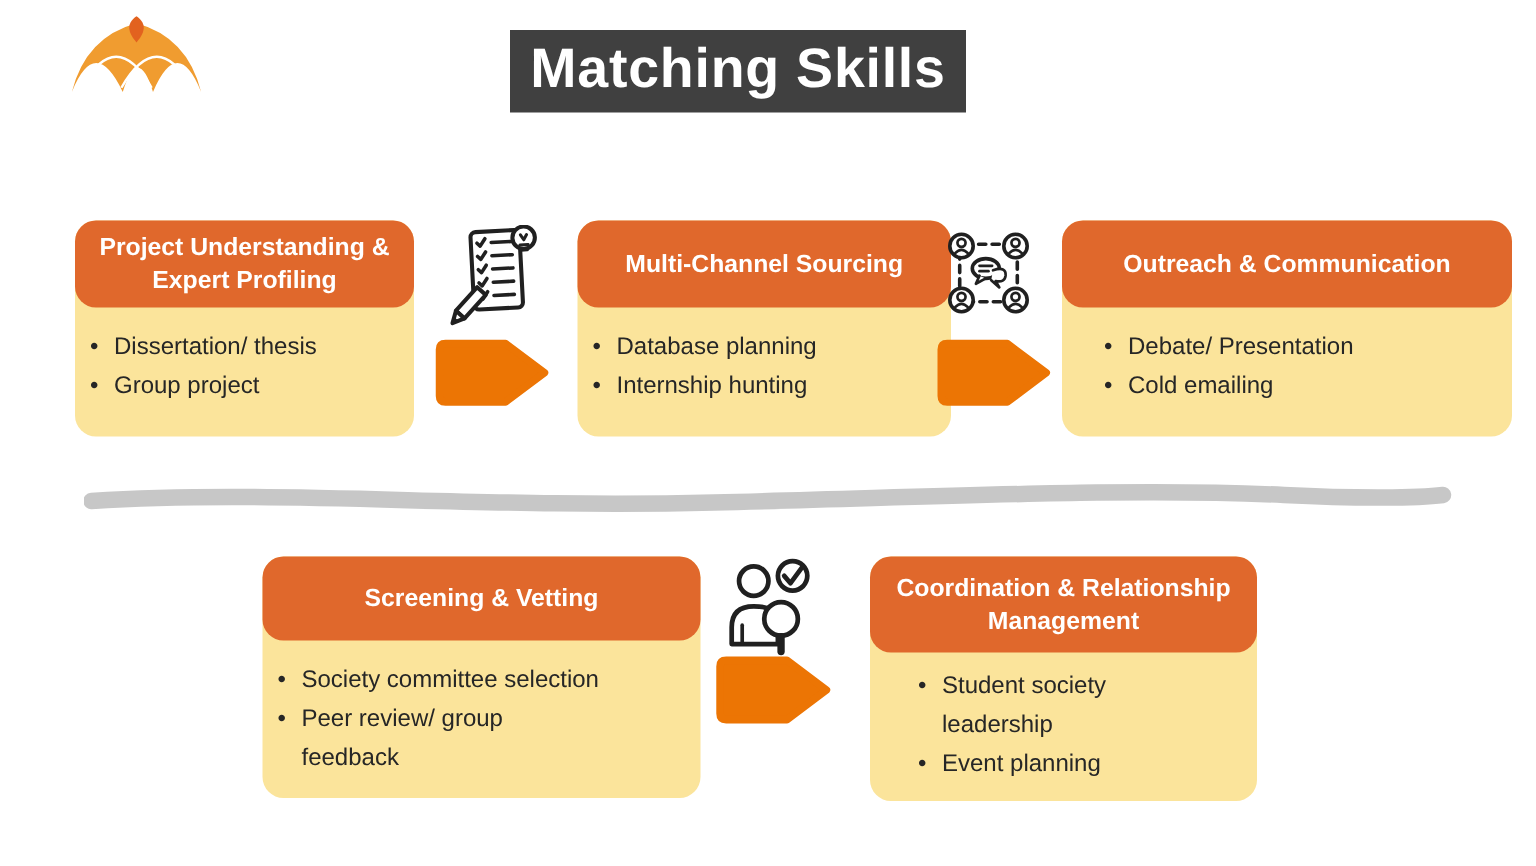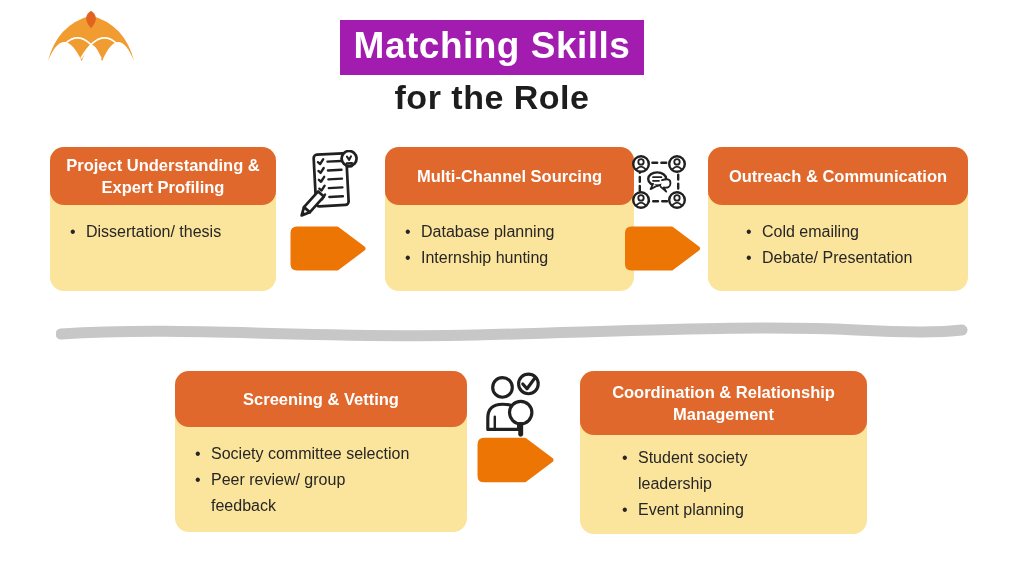--- a/index.html
+++ b/index.html
@@ -7,40 +7,40 @@
     width:1024px;height:577px;position:relative;overflow:hidden;
     background:#ffffff;
     font-family:"Liberation Sans","DejaVu Sans",sans-serif;
     -webkit-font-smoothing:antialiased;
   }
   .abs{position:absolute;}
 
   
   .title-wrap{left:0;top:20px;width:984px;text-align:center;}
   .title-highlight{
-    display:inline-block;background:#a21caf;color:#ffffff;
+    display:inline-block;background:#404040;color:#ffffff;
     font-size:37px;font-weight:700;line-height:1.18;padding:4px 14px 7px 14px;
     letter-spacing:0.5px;
     text-align:right;
   }
   .title-sub{
     margin-top:3px;color:#1d1d1d;font-size:34px;font-weight:700;letter-spacing:0.5px;
   }
 
   
   .card{
     background:#FBE49B;border-radius:14px;box-sizing:border-box;
   }
   .card-header{
     background:#E0682C;border-radius:14px;color:#ffffff;
     display:flex;align-items:center;justify-content:center;text-align:center;
     font-weight:700;font-size:16.5px;line-height:1.35;
     padding:6px 10px;box-sizing:border-box;min-height:58px;
   }
-  .card-body{padding:14px 8px 10px 10px;}
+  .card-body{padding:14px 8px 10px 0;}
   .card-body ul{list-style:none;margin:0;padding:0 0 0 10px;}
   .card-body li{
     position:relative;padding-left:16px;color:#262626;
     font-size:16px;line-height:1.64;
   }
   .card-body li::before{
     content:"•";position:absolute;left:0;top:0;color:#262626;
   }
   .indent-more ul{padding-left:28px;}
   .indent-deep ul{padding-left:32px;}
@@ -57,28 +57,28 @@
   <svg width="92" height="55" viewBox="0 0 100 60">
     <path d="M3,57 Q13,17 50,7 Q87,17 97,57 Q80,15 62,57 Q51,22 40,57 Q20,15 3,57 Z" fill="#F09C30"></path>
     <path d="M10,54 Q35,9 61,54" fill="none" stroke="#ffffff" stroke-width="1.8"></path>
     <path d="M90,54 Q65,9 39,54" fill="none" stroke="#ffffff" stroke-width="1.8"></path>
     <path d="M50,2 C56,6 58,12 50,21 C42,12 44,6 50,2 Z" fill="#E2621F"></path>
   </svg>
 </div>
 
 <div class="abs title-wrap">
   <span class="title-highlight">Matching Skills</span>
-  <div class="title-sub">for the Role</div>
 </div>
 
 <div class="abs card" style="left:50px;top:147px;width:226px;min-height:144px;">
   <div class="card-header">Project Understanding &amp; Expert Profiling</div>
   <div class="card-body">
     <ul>
       <li>Dissertation/ thesis</li>
+      <li>Group project</li>
     </ul>
   </div>
 </div>
 
 <div class="abs icon-box" style="left:296px;top:150px;">
   <svg width="68" height="68" viewBox="0 0 100 100" fill="none" stroke="#202020" stroke-width="4" stroke-linecap="round" stroke-linejoin="round">
     <g transform="rotate(-3 50 50)">
       <rect x="28" y="6" width="48" height="76" rx="5" fill="#ffffff"></rect>
       <circle cx="80" cy="14" r="11" fill="#ffffff"></circle>
       <path d="M77,11 L80,16 L83,11" stroke-width="3"></path>
@@ -141,26 +141,26 @@
     <path d="M55,47 Q70,42 69,53 Q68,61 58,59 L62,66 L53,58" fill="#ffffff" stroke-width="3"></path>
   </svg>
 </div>
 
 <div class="abs connector-arrow" style="left:623px;top:226px;">
   <svg width="80" height="45" viewBox="0 0 79 45">
     <path d="M8,3 H48 L74,22.5 L48,42 H8 Q4,42 4,38 V7 Q4,3 8,3 Z" fill="#EC7504" stroke="#EC7504" stroke-width="5" stroke-linejoin="round"></path>
   </svg>
 </div>
 
-<div class="abs card indent-more" style="left:708px;top:147px;width:260px;min-height:144px;">
+<div class="abs card indent-more" style="left:708px;top:147px;width:300px;min-height:144px;">
   <div class="card-header">Outreach &amp; Communication</div>
   <div class="card-body">
     <ul>
+      <li>Debate/ Presentation</li>
       <li>Cold emailing</li>
-      <li>Debate/ Presentation</li>
     </ul>
   </div>
 </div>
 
 <div class="abs" style="left:56px;top:321px;">
   <svg width="912" height="24" viewBox="0 0 912 24">
     <path d="M5,13 C130,5 260,18 420,14 C580,10 700,4 800,9 C850,11.5 890,11 906,9" fill="none" stroke="#C7C7C7" stroke-width="11" stroke-linecap="round"></path>
   </svg>
 </div>
 
@@ -185,21 +185,21 @@
     <path d="M61,75 V89" stroke-width="7"></path>
   </svg>
 </div>
 
 <div class="abs connector-arrow" style="left:476px;top:437px;">
   <svg width="80" height="46" viewBox="0 0 79 45">
     <path d="M8,3 H48 L74,22.5 L48,42 H8 Q4,42 4,38 V7 Q4,3 8,3 Z" fill="#EC7504" stroke="#EC7504" stroke-width="5" stroke-linejoin="round"></path>
   </svg>
 </div>
 
-<div class="abs card indent-deep" style="left:580px;top:371px;width:287px;min-height:155px;">
+<div class="abs card indent-deep" style="left:580px;top:371px;width:258px;min-height:155px;">
   <div class="card-header" style="min-height:64px;padding:6px 14px;">Coordination &amp; Relationship Management</div>
   <div class="card-body" style="padding-top:10px;">
     <ul>
       <li><span class="maxw-160">Student society leadership</span></li>
       <li>Event planning</li>
     </ul>
   </div>
 </div>
 
 </body></html>

